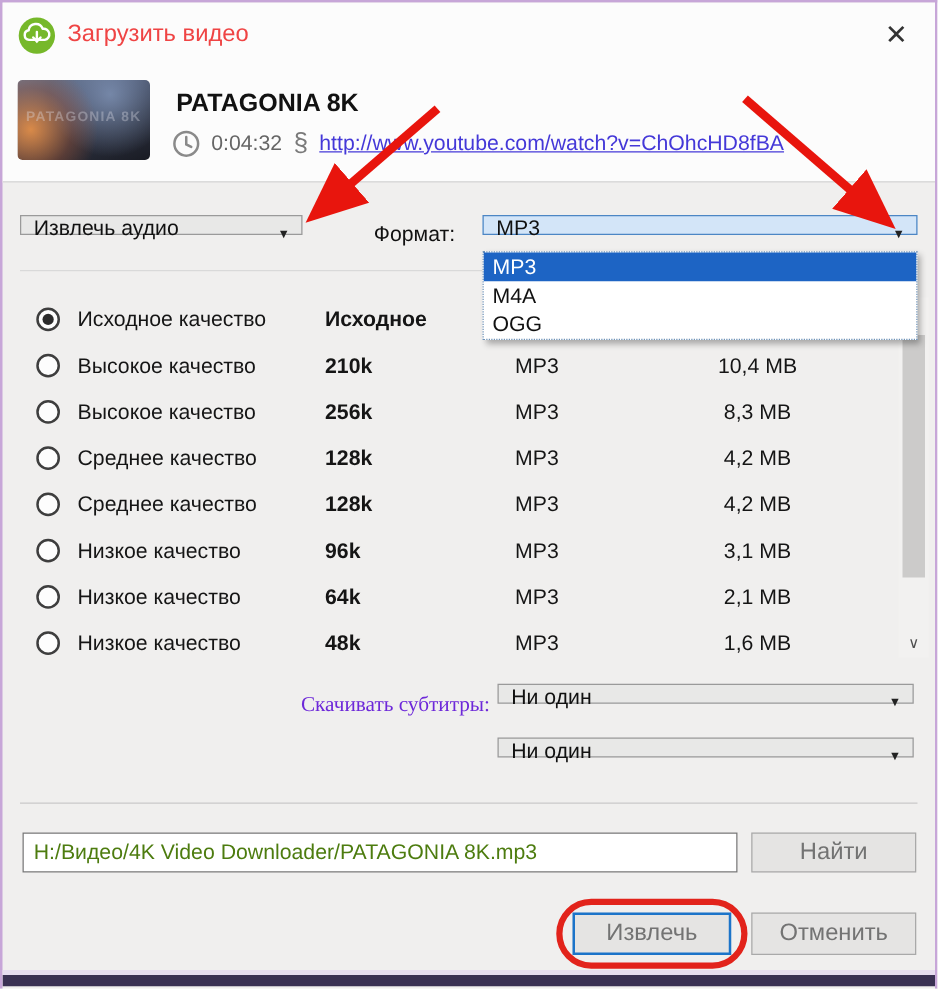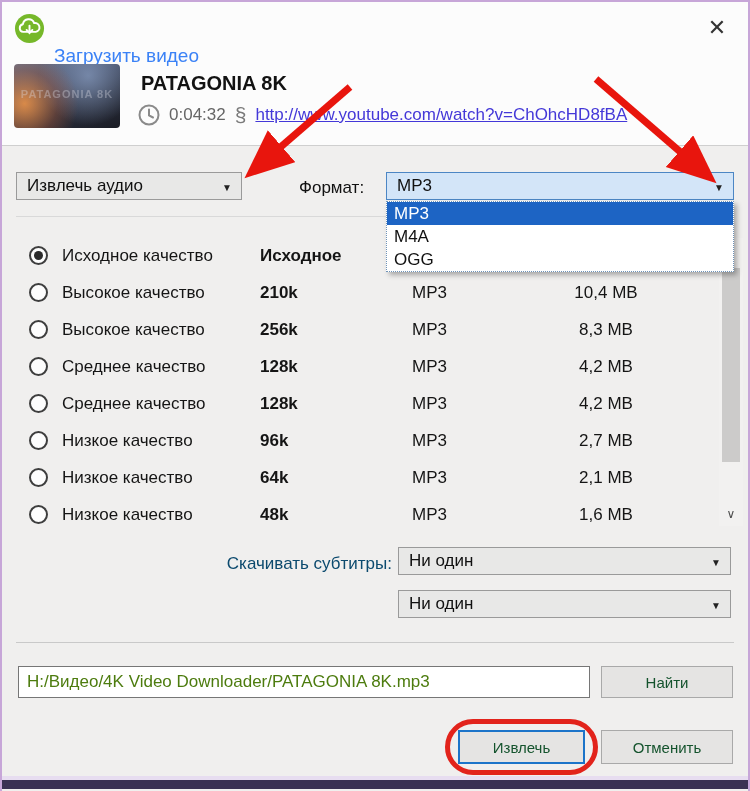--- a/index.html
+++ b/index.html
@@ -5,42 +5,42 @@
   * { margin:0; padding:0; box-sizing:border-box; }
   html,body { width:750px; height:791px; overflow:hidden; background:#fff;
               font-family:"Liberation Sans", sans-serif; }
   .window { position:relative; width:750px; height:791px; background:#f0efee;
             border:2px solid #c7a6d8; border-bottom:none; overflow:hidden; }
 
   
   .header { position:absolute; left:0; top:0; width:746px; height:144px;
             background:#fcfcfc; border-bottom:1px solid #cfcfcf; }
   .app-icon { position:absolute; left:12px; top:11px; width:31px; height:31px; }
-  .win-title { position:absolute; left:52px; top:15px; font-size:19px; color:#3b82f6;margin-top:28px; }
+  .win-title { position:absolute; left:52px; top:15px; font-size:19px; color:#ef4444; }
   .close-btn { position:absolute; right:16px; top:11px; width:30px; height:30px;
                font-size:22px; color:#333; text-align:center; line-height:30px; cursor:pointer; }
   .thumb { position:absolute; left:12px; top:62px; width:106px; height:64px; border-radius:4px;
            background:
              radial-gradient(circle at 10% 62%, rgba(244,150,70,.85), rgba(180,90,50,.35) 32%, transparent 52%),
              radial-gradient(circle at 70% 18%, rgba(130,150,185,.8), transparent 55%),
              linear-gradient(160deg, #66758f 0%, #47516a 30%, #2e3342 60%, #191b23 100%);
            overflow:hidden; }
   .thumb .wm { position:absolute; left:0; right:0; top:24px; text-align:center;
                font-size:11px; font-weight:bold; letter-spacing:1px;
                color:rgba(225,225,235,.34); }
   .video-title { position:absolute; left:139px; top:70px; font-size:20px; font-weight:bold; color:#121212; }
   .meta { position:absolute; left:136px; top:100px; height:26px; display:flex;
           align-items:center; gap:9px; font-size:17px; color:#666; }
   .clock-icon { width:22px; height:22px; }
   .link-icon { font-size:21px; color:#7a7a7a; }
   .url { color:#4438d8; text-decoration:underline; cursor:pointer; }
 
   
-  .sel { position:absolute; height:28px; background:#e8e8e7; border:1px solid #9a9a9a;
-         font-size:17px; color:#111; display:flex; align-items:center;
+  .sel { position:absolute; height:16px; background:#e8e8e7; border:1px solid #9a9a9a;
+         font-size:17px; color:#111; display:flex; 
          padding:0 10px; cursor:pointer; }
   .sel .arr { position:absolute; right:9px; top:9px; font-size:10px; color:#222; }
   .mode-select { left:14px; top:170px; width:226px; }
   .fmt-label { position:absolute; left:297px; top:176px; font-size:17px; color:#111; }
   .fmt-select { left:384px; top:170px; width:348px; background:#d3e5f8; border:1px solid #4c86c4; }
 
   .divider1 { position:absolute; left:14px; top:214px; width:718px; height:1px; background:#d9d9d9; }
   .divider2 { position:absolute; left:14px; top:640px; width:718px; height:1px; background:#c9c9c9; }
 
   
@@ -63,30 +63,30 @@
   .sb-thumb { position:absolute; left:3px; top:30px; width:18px; height:194px; background:#cccbca; cursor:pointer; }
 
   
   .popup { position:absolute; left:384px; top:199px; width:348px; background:#fff;
            border:1px dotted #6f93b8; box-shadow:3px 3px 5px rgba(0,0,0,.3); z-index:5; }
   .popt { height:23px; line-height:23px; padding-left:7px; font-size:17px; color:#111; cursor:pointer; }
   .popt.hl { background:#1d64c4; color:#fff; }
 
   
   .subs-label { position:absolute; left:140px; top:552px; width:250px; text-align:right;
-                font-size:17px; color:#0c4a6e; }
+                font-size:17px; color:#6d28d9;font-family:Liberation Serif, serif; }
   .sub-select1 { left:396px; top:545px; width:333px; }
   .sub-select2 { left:396px; top:588px; width:333px; }
 
   
   .path-input { position:absolute; left:16px; top:664px; width:572px; height:32px;
                 border:1px solid #767676; background:#fff; font-size:17px; padding:0 8px;
                 font-family:"Liberation Sans", sans-serif; color:#4d7c0f; }
-  .btn { position:absolute; background:#e5e4e3; border:1px solid #a9a9a9; font-size:15px;
-         color:#14532d; display:flex; align-items:center; justify-content:center; cursor:pointer; }
+  .btn { position:absolute; background:#e5e4e3; border:1px solid #a9a9a9; font-size:19px;
+         color:#737373; display:flex; align-items:center; justify-content:center; cursor:pointer; }
   .find-btn { left:599px; top:664px; width:132px; height:32px; }
   .extract-btn { left:456px; top:728px; width:127px; height:34px; border:2px solid #1c74c9; z-index:3; }
   .cancel-btn { left:599px; top:728px; width:132px; height:34px; }
 
   
   .red-oval { position:absolute; left:443px; top:717px; width:153px; height:56px;
               border:5px solid #e2231b; border-radius:28px; z-index:4; pointer-events:none; }
   .arrows { position:absolute; left:0; top:0; z-index:9; pointer-events:none; }
 
   
@@ -168,21 +168,21 @@
     <span class="c-label">Среднее качество</span>
     <span class="c-rate">128k</span>
     <span class="c-fmt">MP3</span>
     <span class="c-size">4,2 MB</span>
   </div>
   <div class="qrow" style="top:420px">
     <i class="radio"></i>
     <span class="c-label">Низкое качество</span>
     <span class="c-rate">96k</span>
     <span class="c-fmt">MP3</span>
-    <span class="c-size">2,7 MB</span>
+    <span class="c-size">3,1 MB</span>
   </div>
   <div class="qrow" style="top:457px">
     <i class="radio"></i>
     <span class="c-label">Низкое качество</span>
     <span class="c-rate">64k</span>
     <span class="c-fmt">MP3</span>
     <span class="c-size">2,1 MB</span>
   </div>
   <div class="qrow" style="top:494px">
     <i class="radio"></i>

